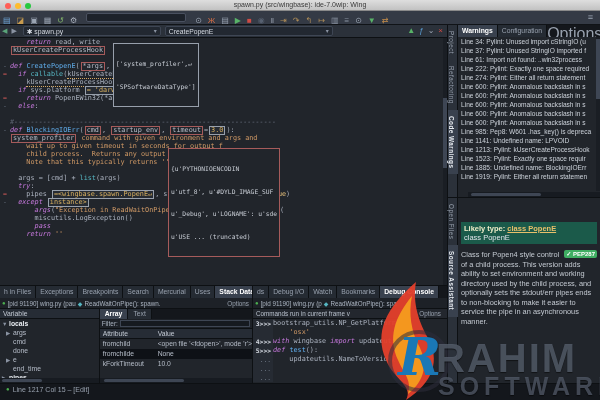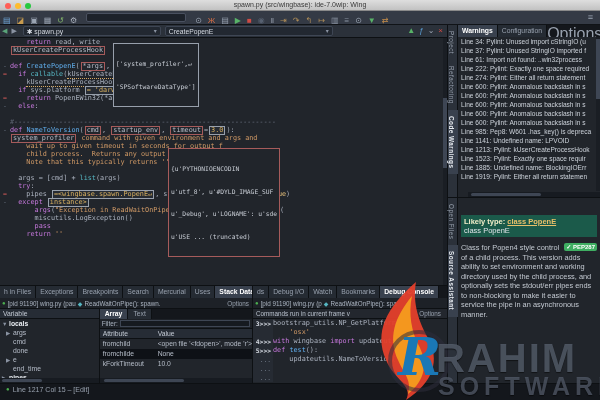--- a/index.html
+++ b/index.html
@@ -37,21 +37,21 @@
   .caret{color:#8a93a2;font-size:6px;margin-left:4px;}
   #nav-icons{margin-left:auto;margin-right:4px;display:flex;gap:4px;}
   #nav-icons span{font-size:8px;line-height:12px;}
 
   
   #editor{position:absolute;left:0;top:38px;width:447px;height:247px;background:#21252b;
     overflow:hidden;font-family:"DejaVu Sans Mono",monospace;}
   .cl{height:8px;line-height:8px;font-size:6.8px;white-space:pre;color:#abb2bf;}
   .gut{display:inline-block;width:10px;color:#6a7280;font-size:6.5px;text-align:center;}
   .gut.red{color:#b05050;}
-  .k{color:#c678dd;}
+  .k{color:#c678dd;font-style:italic;}
   .f{color:#61afef;}
   .p{color:#abb2bf;}
   .s{color:#d19a66;}
   .b{color:#56b6c2;}
   .c{color:#5c6370;font-style:italic;}
   .t{color:#e5c07b;}
   .u{color:#abb2bf;border-bottom:1px dotted #d7a964;}
   .vb{display:inline-block;border:1px solid #98a0ac;background:#262b33;color:#d8b060;
     padding:0 1px;margin:0 1px;line-height:7px;}
   .bx{display:inline-block;border:1px solid #a65b5b;color:#b6bdc9;
@@ -126,21 +126,21 @@
   #warn-list{position:absolute;left:0;top:12px;right:4px;bottom:6px;overflow:hidden;}
   .wrow{height:9px;line-height:9px;font-size:6.6px;color:#ccd2da;white-space:nowrap;padding-left:3px;}
   #warn-vscroll{position:absolute;right:0;top:12px;bottom:6px;width:4px;background:#1a1e24;}
   #warn-vscroll .thumb{position:absolute;top:2px;width:4px;height:60px;background:#3e4654;}
 
   #assist-panel{position:absolute;left:447px;top:197px;width:153px;height:186px;
     background:#21252b;border-left:1px solid #0d1013;border-top:1px solid #0d1013;}
   #assist-content{position:absolute;left:10px;top:0;right:0;bottom:0;padding:4px 3px;}
   #sym-box{background:#4b2a74;padding:2px 3px;font-size:7.5px;color:#e8c06a;font-weight:bold;}
   #sym-box a{color:#f2f4f7;text-decoration:underline;font-weight:bold;}
-  #type-box{background:#1b5a4a;padding:2px 3px;margin-top:13px;font-size:7.5px;color:#f0edc8;}
+  #type-box{background:#1b5a4a;padding:2px 3px;margin-top:20px;font-size:7.5px;color:#f0edc8;}
   #type-box .lbl{font-weight:bold;}
   #type-box a{color:#e8c06a;text-decoration:underline;font-weight:bold;}
   #type-box .tv{color:#dfe3e8;font-weight:normal;}
   #doc-text{margin-top:6px;font-size:7.4px;line-height:9.5px;color:#c4cad2;position:relative;}
   #pep-badge{float:right;background:#3fae62;color:#fff;font-size:6px;font-weight:bold;
     border-radius:2px;padding:0 2px;line-height:8px;margin-left:3px;}
 
   
   #statusbar{position:absolute;left:0;top:383px;width:600px;height:17px;background:#14171c;
     border-top:1px solid #0d1013;color:#98a1ae;font-size:7px;display:flex;align-items:flex-start;padding:2px 4px;}
@@ -202,21 +202,21 @@
         <div class="cl"><span class="gut"></span><span class="bx">kUserCreateProcessHook</span></div>
         <div class="cl"><span class="gut"></span></div>
         <div class="cl"><span class="gut">-</span><span class="k">def </span><span class="f">CreatePopenE</span><span class="p">(</span><span class="bx">*args</span><span class="p">, </span><span class="bx">**kw</span><span class="p">):</span></div>
         <div class="cl"><span class="gut red">=</span><span class="p">  </span><span class="k">if</span><span class="p"> </span><span class="b">callable</span><span class="p">(</span><span class="u">kUserCreateProcessHook</span><span class="p">):</span></div>
         <div class="cl"><span class="gut"></span><span class="p">    </span><span class="u">kUserCreateProcessHook</span><span class="p">()</span></div>
         <div class="cl"><span class="gut"></span><span class="p">  </span><span class="k">if</span><span class="p"> sys.platform </span><span class="vb">= 'darwin'</span><span class="p">32':</span></div>
         <div class="cl"><span class="gut red">=</span><span class="p">    </span><span class="k">return</span><span class="p"> PopenEWin32(*args, **kw)</span></div>
         <div class="cl"><span class="gut">-</span><span class="p">  </span><span class="k">else</span><span class="p">:</span></div>
         <div class="cl"><span class="gut"></span></div>
         <div class="cl"><span class="gut"></span><span class="c">#----------------------------------------------------------------</span></div>
-        <div class="cl"><span class="gut">-</span><span class="k">def </span><span class="f">NameToVersion</span><span class="p">(</span><span class="bx">cmd</span><span class="p">, </span><span class="bx">startup_env</span><span class="p">, </span><span class="bx">timeout</span><span class="p">=</span><span class="vb">3.0</span><span class="p">):</span></div>
+        <div class="cl"><span class="gut">-</span><span class="k">def </span><span class="f">BlockingIOErr</span><span class="p">(</span><span class="bx">cmd</span><span class="p">, </span><span class="bx">startup_env</span><span class="p">, </span><span class="bx">timeout</span><span class="p">=</span><span class="vb">3.0</span><span class="p">):</span></div>
         <div class="cl"><span class="gut"></span><span class="bx">system_profiler</span><span class="p"> </span><span class="s">command with given environment and args and</span></div>
         <div class="cl"><span class="gut"></span><span class="s">    wait up to given timeout in seconds for output f</span></div>
         <div class="cl"><span class="gut"></span><span class="s">    child process.  Returns any output received from</span></div>
         <div class="cl"><span class="gut"></span><span class="s">    Note that this typically returns '' on any type</span></div>
         <div class="cl"><span class="gut"></span></div>
         <div class="cl"><span class="gut"></span><span class="p">  args = [cmd] + </span><span class="b">list</span><span class="p">(args)</span></div>
         <div class="cl"><span class="gut"></span><span class="p">  </span><span class="k">try</span><span class="p">:</span></div>
         <div class="cl"><span class="gut red">=</span><span class="p">    pipes </span><span class="vb">=&lt;wingbase.spawn.PopenE↵</span><span class="p">, startup_env, ppipe_nblock=</span><span class="t">True</span><span class="p">)</span></div>
         <div class="cl"><span class="gut">-</span><span class="p">  </span><span class="k">except</span><span class="p"> </span><span class="vb">instance&gt;</span></div>
         <div class="cl"><span class="gut"></span><span class="p">      </span><span class="k">args</span><span class="p">(</span><span class="s">"Exception in ReadWaitOnPipe on command %s: %s"</span><span class="p"> % (</span><span class="b">repr</span><span class="p">(</span></div>

